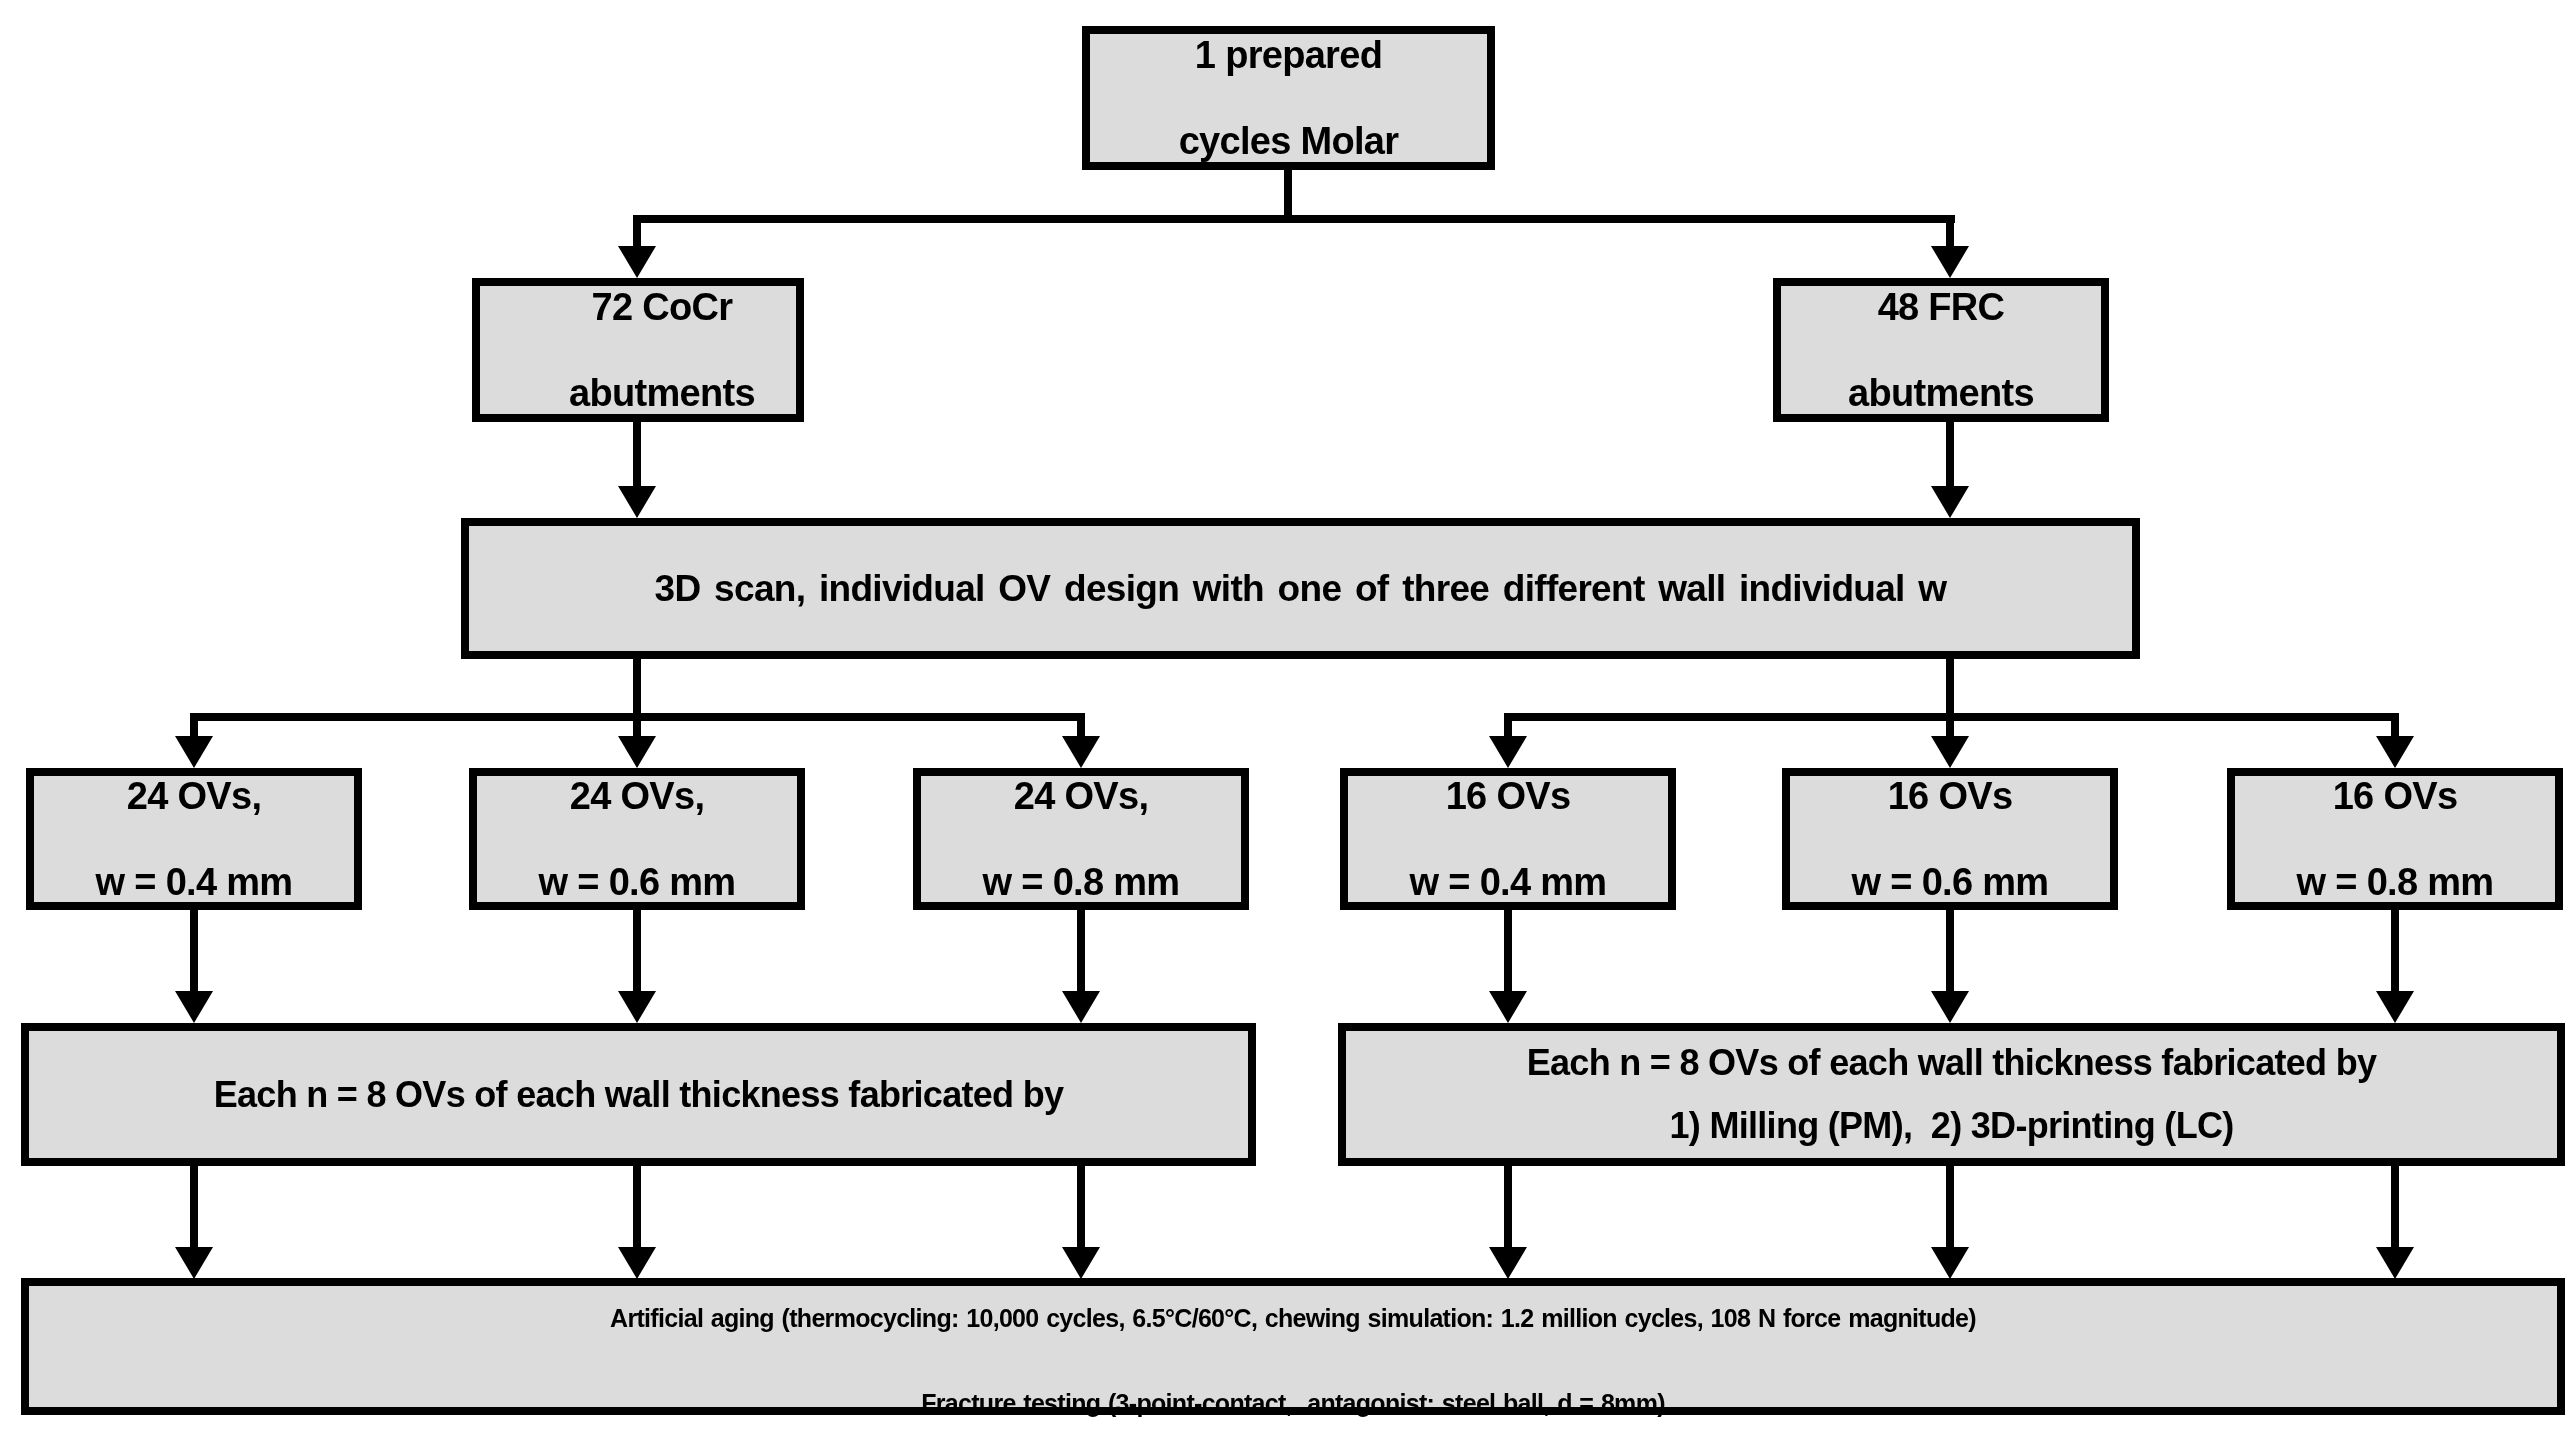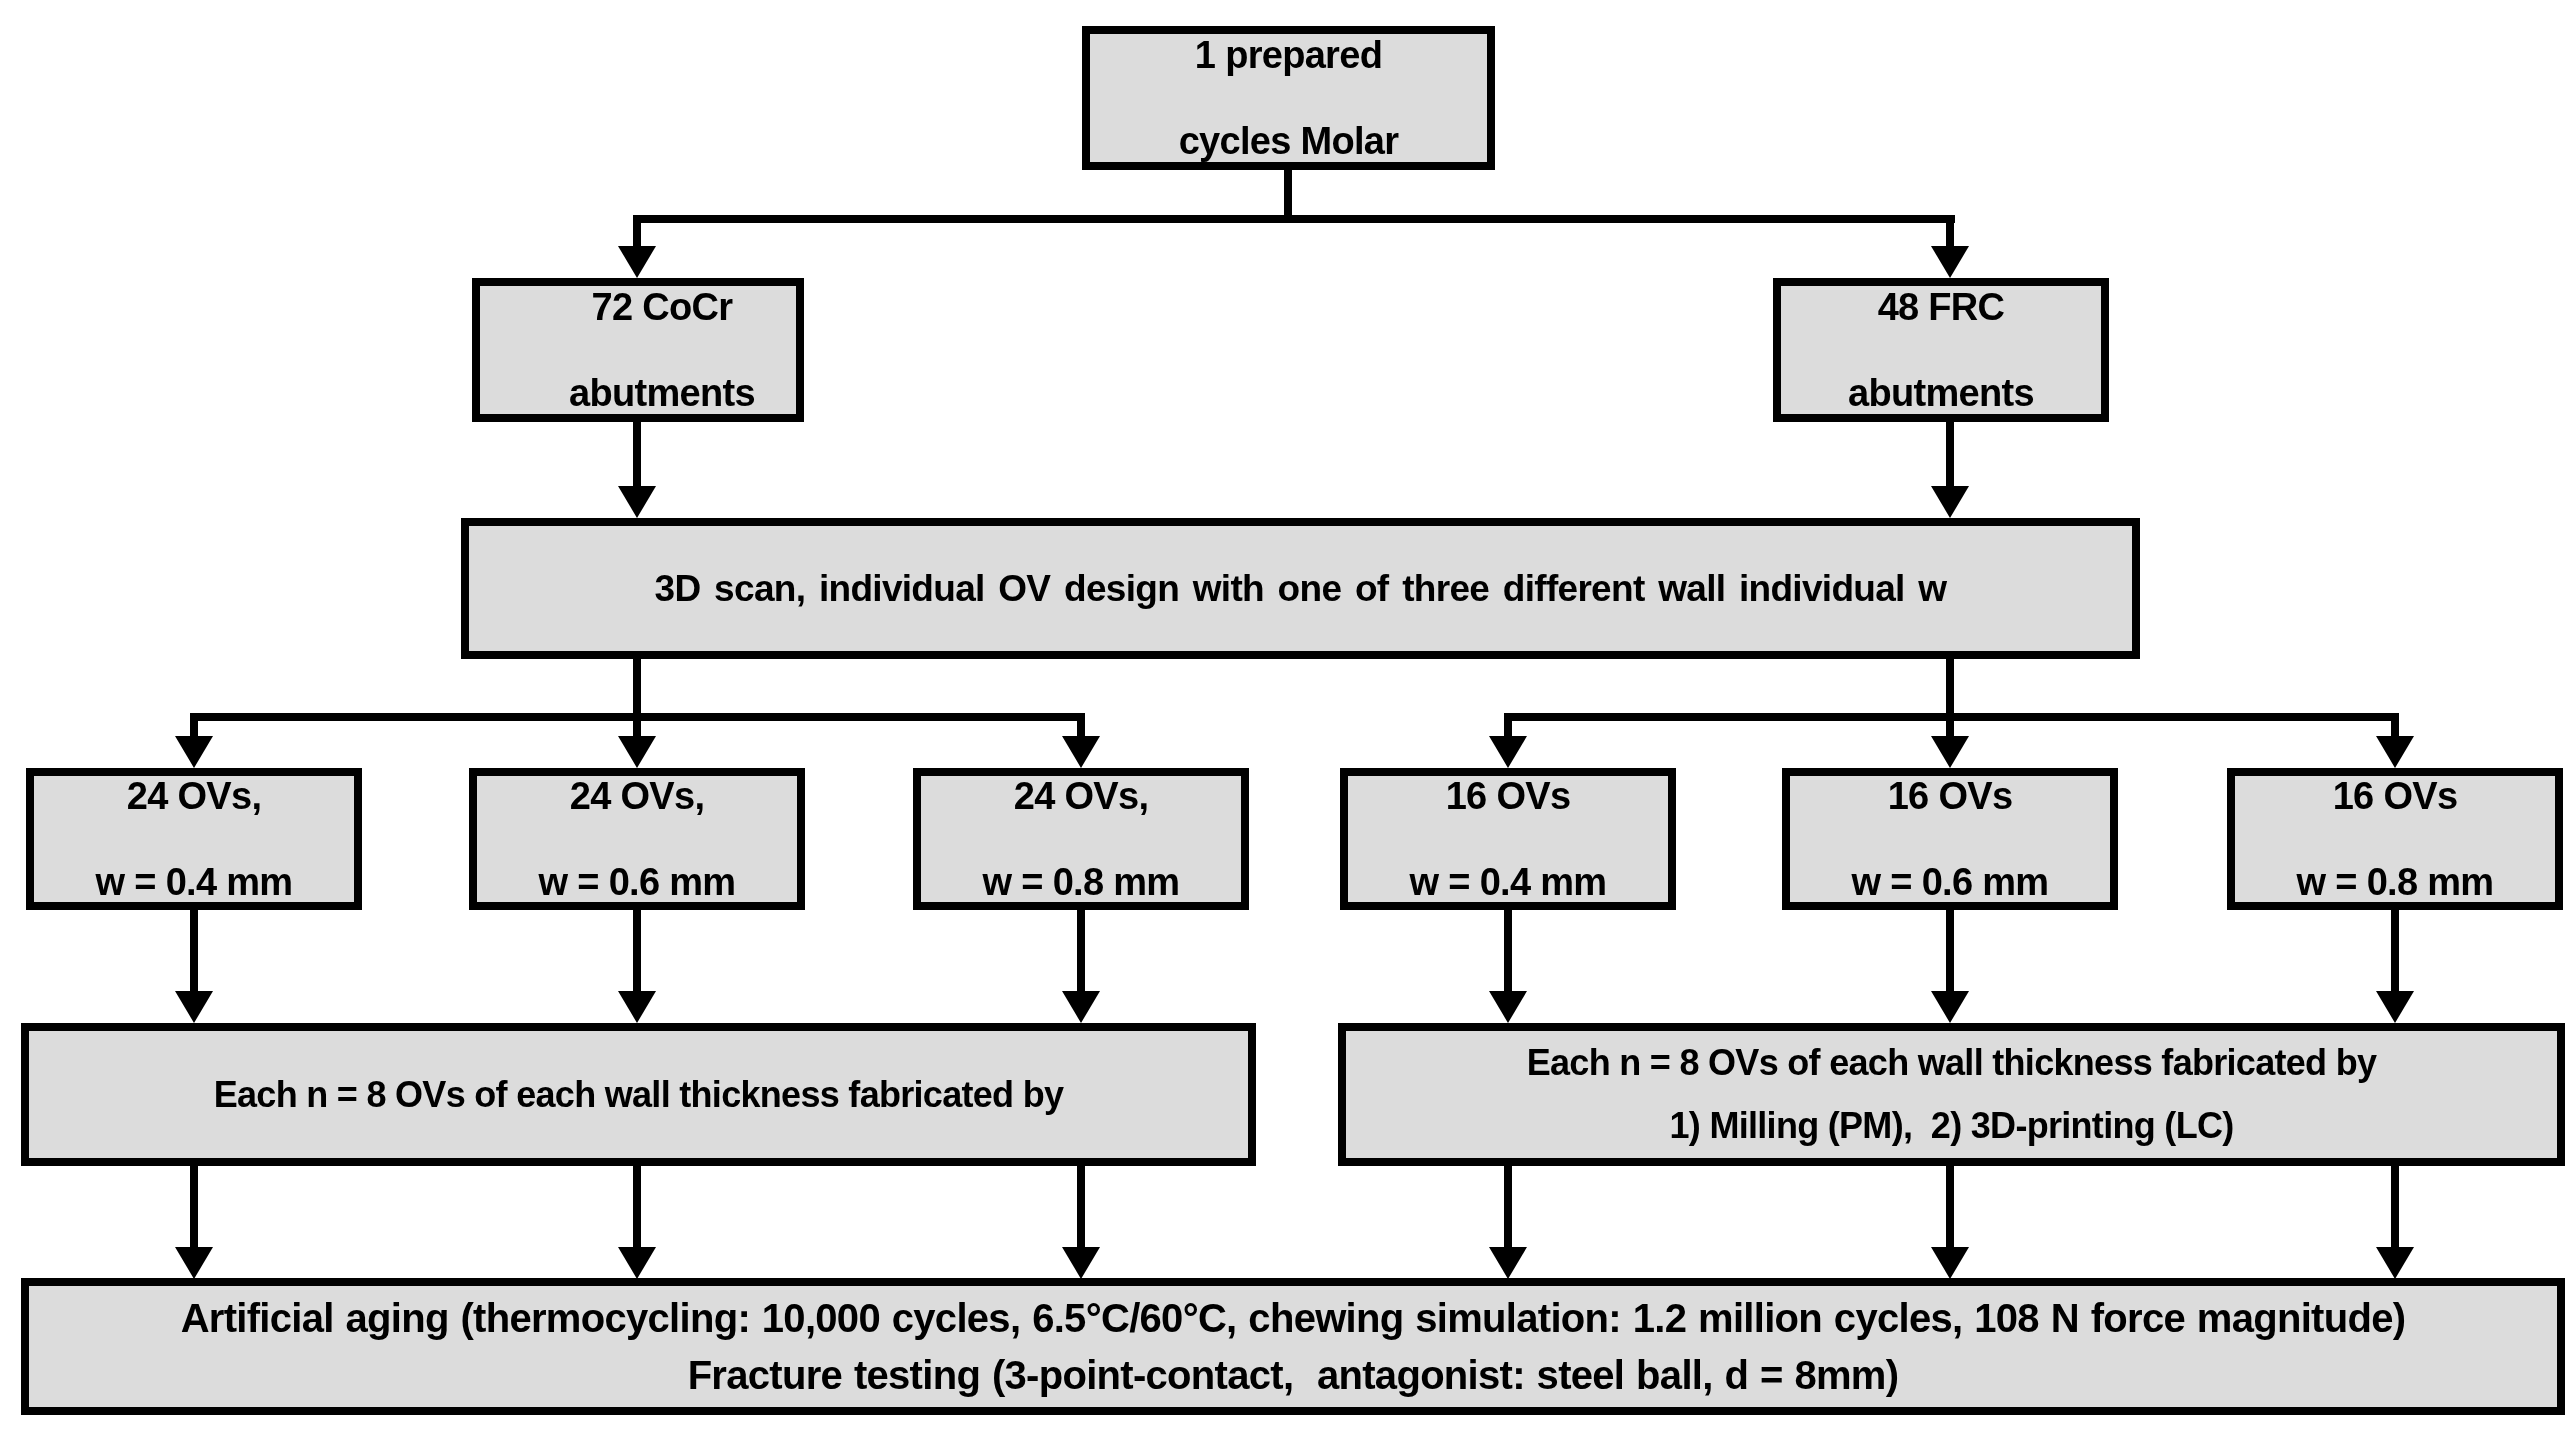--- a/index.html
+++ b/index.html
@@ -34,21 +34,21 @@
     font-weight:700;
     font-size:38px;
     line-height:44px;
     letter-spacing:-0.7px;
   }
   .wide-box{row-gap:0;}
   .wide-box .line{font-size:37px;word-spacing:4.1px;}
   .fab-box{row-gap:19px;}
   .fab-box .line{font-size:36px;}
   .bottom-box{row-gap:12.3px;}
-  .bottom-box .line{font-size:40px;word-spacing:1.4px;letter-spacing:-0.7px;}
+  .bottom-box .line{font-size:25px;word-spacing:1.4px;letter-spacing:-0.7px;margin-top:28px;}
   .edge-label{
     position:absolute;
     font-weight:700;
     font-size:40px;
     line-height:44px;
     text-align:center;
     white-space:pre;
   }
   .vline{position:absolute;width:8.2px;background:var(--border-color);}
   .hline{position:absolute;height:8.2px;background:var(--border-color);}

